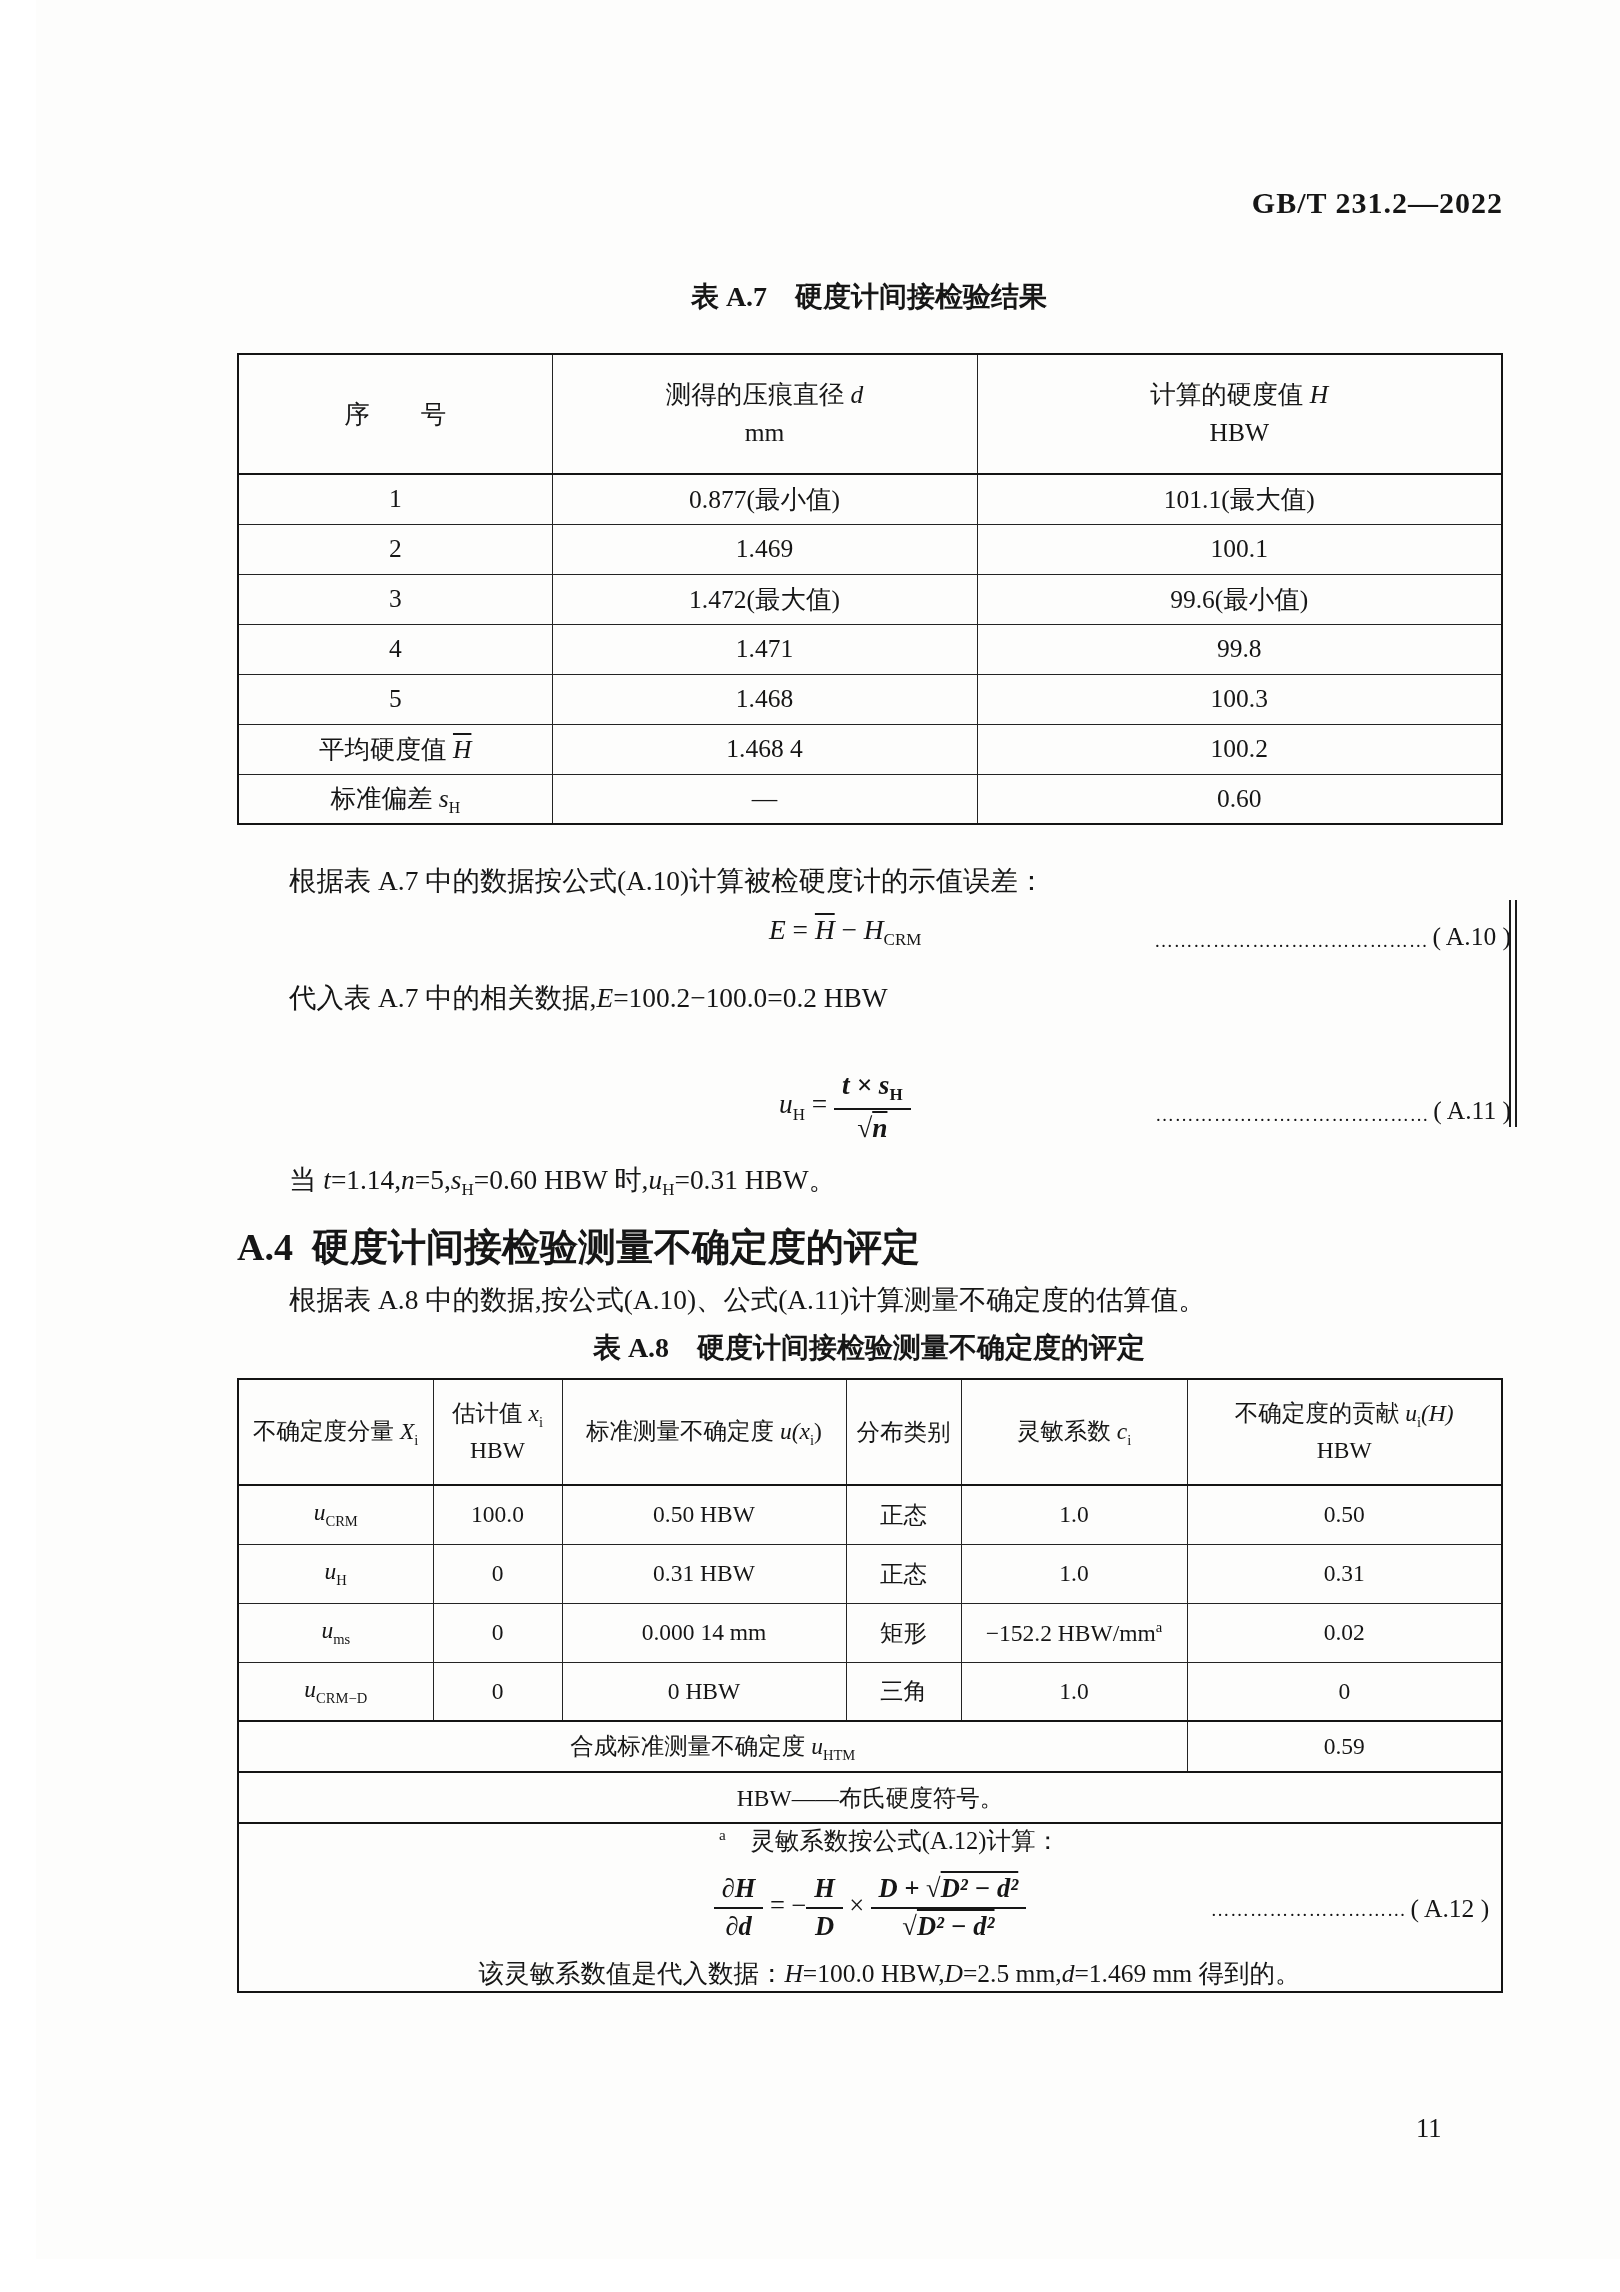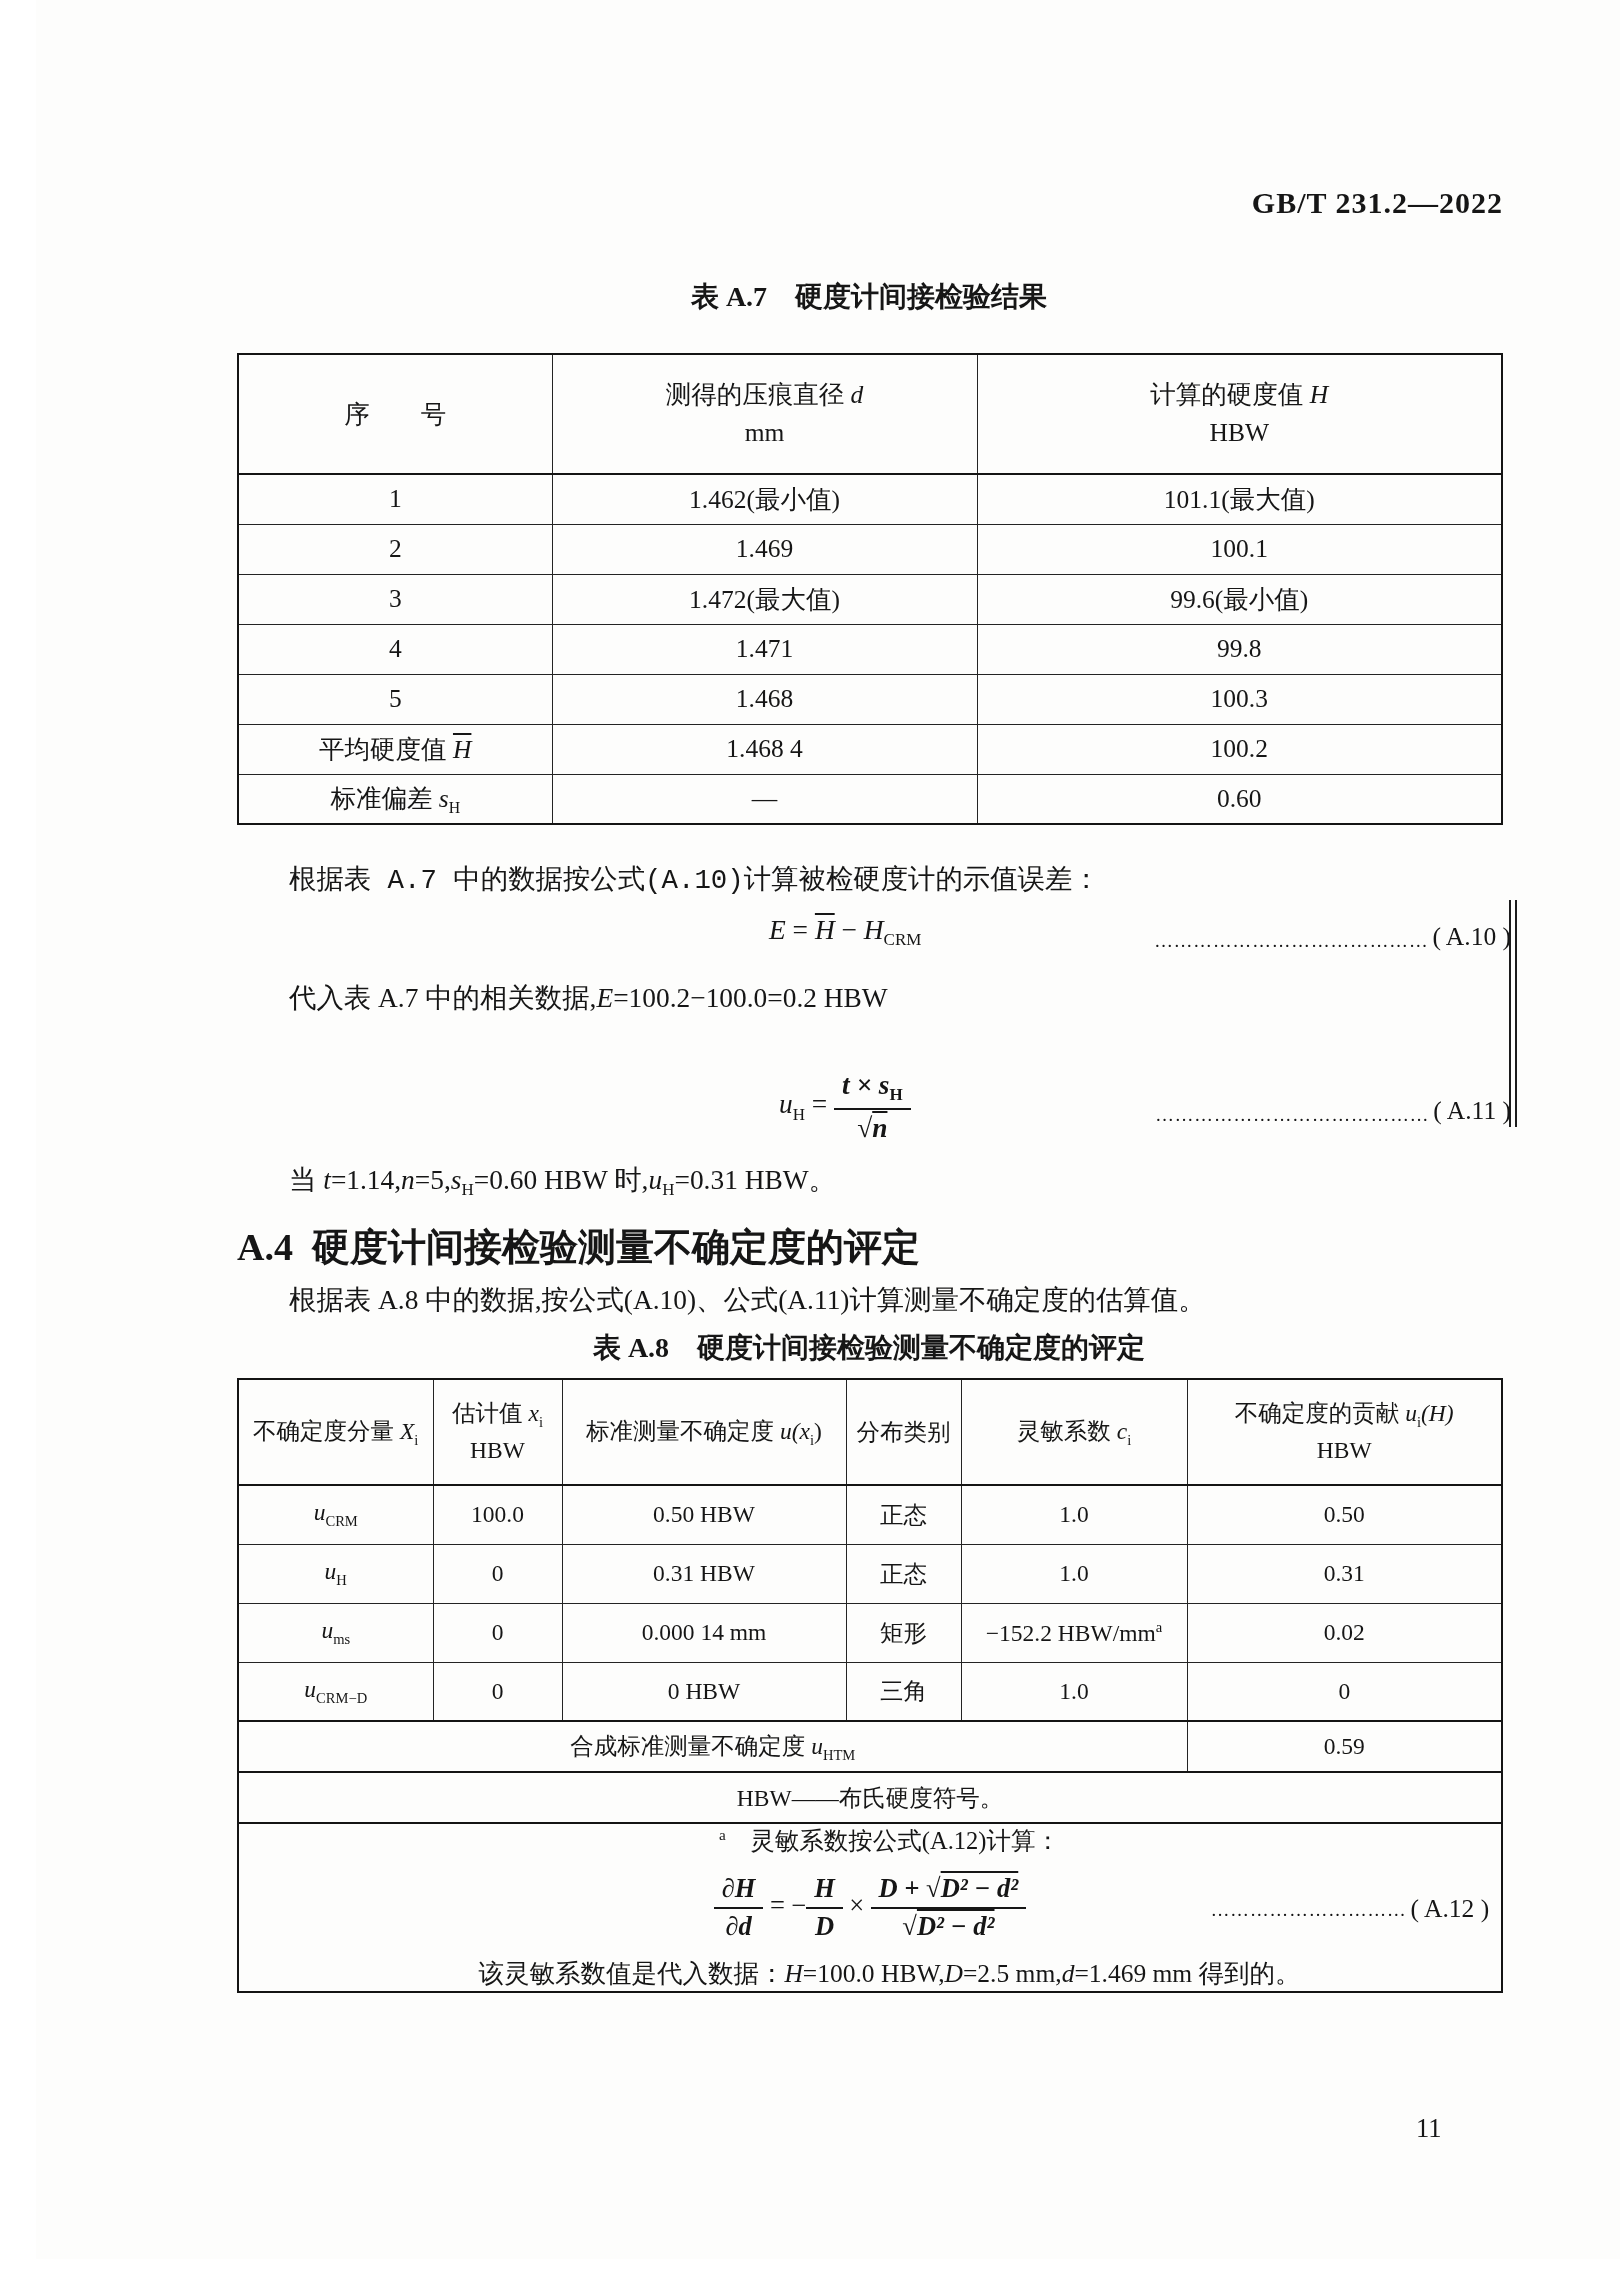--- a/index.html
+++ b/index.html
@@ -77,21 +77,21 @@
         <span class="hline"><span>测得的压痕直径 </span><span class="mi">d</span></span>
         <span class="hline">mm</span>
       </td>
       <td>
         <span class="hline"><span>计算的硬度值 </span><span class="mi">H</span></span>
         <span class="hline">HBW</span>
       </td>
     </tr>
     <tr class="r7">
       <td>1</td>
-      <td>1.462(最小值)</td>
+      <td>0.877(最小值)</td>
       <td>101.1(最大值)</td>
     </tr>
     <tr class="r7">
       <td>2</td>
       <td>1.469</td>
       <td>100.1</td>
     </tr>
     <tr class="r7">
       <td>3</td>
       <td>1.472(最大值)</td>
@@ -113,21 +113,21 @@
       <td>100.2</td>
     </tr>
     <tr class="r7">
       <td><span>标准偏差 </span><span class="mi">s</span><sub>H</sub></td>
       <td>—</td>
       <td>0.60</td>
     </tr>
   </tbody>
     </table>
 
-  <div class="abs para" style="left:253px;top:863px;font-family:Liberation Mono, monospace;">根据表 A.7 中的数据按公式(A.10)计算被检硬度计的示值误差：</div>
+  <div class="abs para" style="left:253px;top:863px;">根据表 A.7 中的数据按公式(A.10)计算被检硬度计的示值误差：</div>
 
   <div class="abs formula" style="left:733px;top:915px;">
     <span class="mi">E</span><span> = </span><span class="mi ol">H</span><span> − </span><span class="mi">H</span><sub>CRM</sub>
   </div>
   <div class="abs leaderline" style="right:145px;top:922px;">
     <span class="dots">……………………………………</span><span class="flabel">( A.10 )</span>
   </div>
 
   <div class="abs rev-marker" style="left:1473px;top:900px;height:227px;"></div>
 

